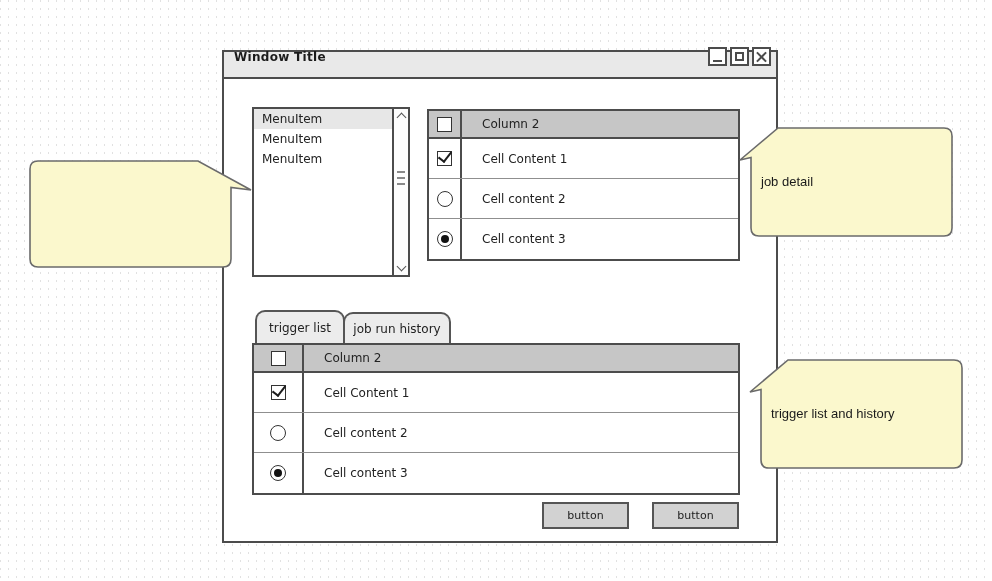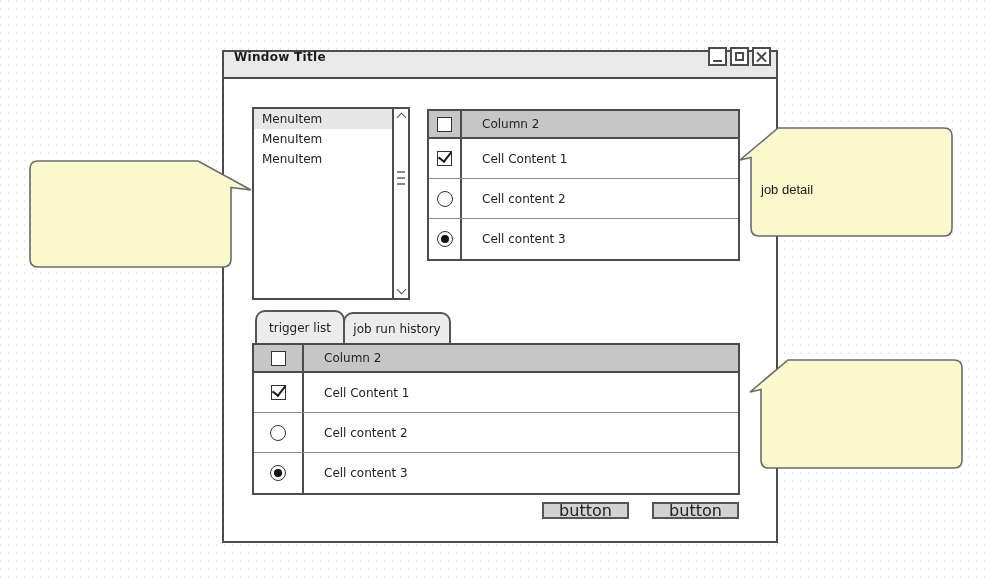--- a/index.html
+++ b/index.html
@@ -32,21 +32,21 @@
   .ctrl { width:19px; height:19px; background:#fff; border:2px solid #4c4c4c; position:relative; cursor:default; }
   .glyph-min { position:absolute; left:3px; bottom:2px; width:9px; height:2px; background:#4c4c4c; }
   .glyph-max { position:absolute; left:3px; top:3px; width:9px; height:9px; border:2px solid #4c4c4c; }
   .glyph-x::before,.glyph-x::after {
     content:""; position:absolute; left:1px; top:6.5px; width:13px; height:2px; background:#4c4c4c;
   }
   .glyph-x::before { transform:rotate(45deg); }
   .glyph-x::after  { transform:rotate(-45deg); }
   
   .listbox {
-    position:absolute; left:28px; top:55px; width:158px; height:193px;
+    position:absolute; left:28px; top:55px; width:158px; height:170px;
     background:#fff; border:2px solid #4c4c4c;
   }
   .list-items { position:absolute; inset:0 16px 0 0; }
   .list-item { height:20px; line-height:20px; padding-left:8px; font-size:12px; }
   .list-item.selected { background:#e7e7e7; }
   .scrollbar {
     position:absolute; top:0; right:0; bottom:0; width:16px;
     background:#fdfdfd; border-left:2px solid #4c4c4c;
   }
   .chev { position:absolute; left:3.5px; width:7px; height:7px; }
@@ -76,36 +76,36 @@
   
   .tab {
     position:absolute; background:#ececec; border:2px solid #555; border-bottom:none;
     border-radius:10px 10px 0 0; font-size:12px;
     display:flex; align-items:center; justify-content:center;
   }
   .tab-trigger { left:31px; top:258px; width:90px;  height:33px; z-index:3; }
   .tab-history { left:119px; top:260px; width:108px; height:31px; z-index:2; }
   
   .btn {
-    position:absolute; width:87px; height:17px; background:#d2d2d2; border:2px solid #555;
-    font-size:16px; display:flex; align-items:center; justify-content:center; cursor:default;
+    position:absolute; width:87px; height:27px; background:#d2d2d2; border:2px solid #555;
+    font-size:11px; display:flex; align-items:center; justify-content:center; cursor:default;
   }
   .btn-1 { left:318px; top:450px; }
   .btn-2 { left:428px; top:450px; }
   
   .callout { position:absolute; z-index:10; }
   .callout svg { position:absolute; inset:0; }
   .co-text {
     position:absolute; top:2px; height:106px; display:flex; align-items:center;
     font-family:"Liberation Sans", sans-serif; font-size:13px; color:#1a1a1a;
   }
   .co-jobtype { left:28px;  top:159px; width:226px; height:112px; }
   .co-jobtype .co-text { left:10px; }
   .co-jobdetail { left:738px; top:126px; width:216px; height:112px; }
-  .co-jobdetail .co-text { left:23px;margin-top:8px; }
+  .co-jobdetail .co-text { left:23px; }
   .co-trigger { left:748px; top:358px; width:216px; height:112px; }
   .co-trigger .co-text { left:23px; }
 </style>
 </head>
 <body>
 
 <div id="dot-grid"></div>
 
 <div class="window">
 
@@ -211,13 +211,14 @@
   <svg viewBox="0 0 216 112">
     <path d="M 40 2 H 206 Q 214 2 214 10 V 102 Q 214 110 206 110 H 21 Q 13 110 13 102 V 31.5 L 2 34 Z" fill="#fbf8cd" stroke="#6b6b6b" stroke-width="1.6"></path>
   </svg>
   <div class="co-text">job detail</div>
 </div>
 
 <div class="callout co-trigger">
   <svg viewBox="0 0 216 112">
     <path d="M 40 2 H 206 Q 214 2 214 10 V 102 Q 214 110 206 110 H 21 Q 13 110 13 102 V 31.5 L 2 34 Z" fill="#fbf8cd" stroke="#6b6b6b" stroke-width="1.6"></path>
   </svg>
+  <div class="co-text">trigger list and history</div>
 </div>
 
 </body></html>

